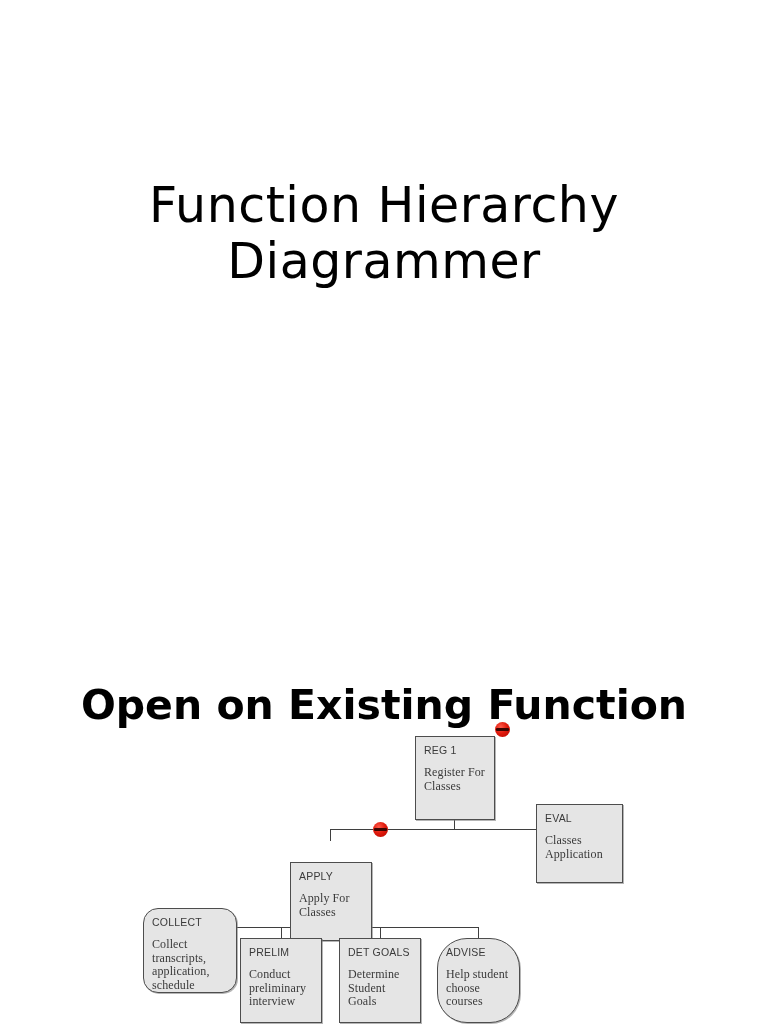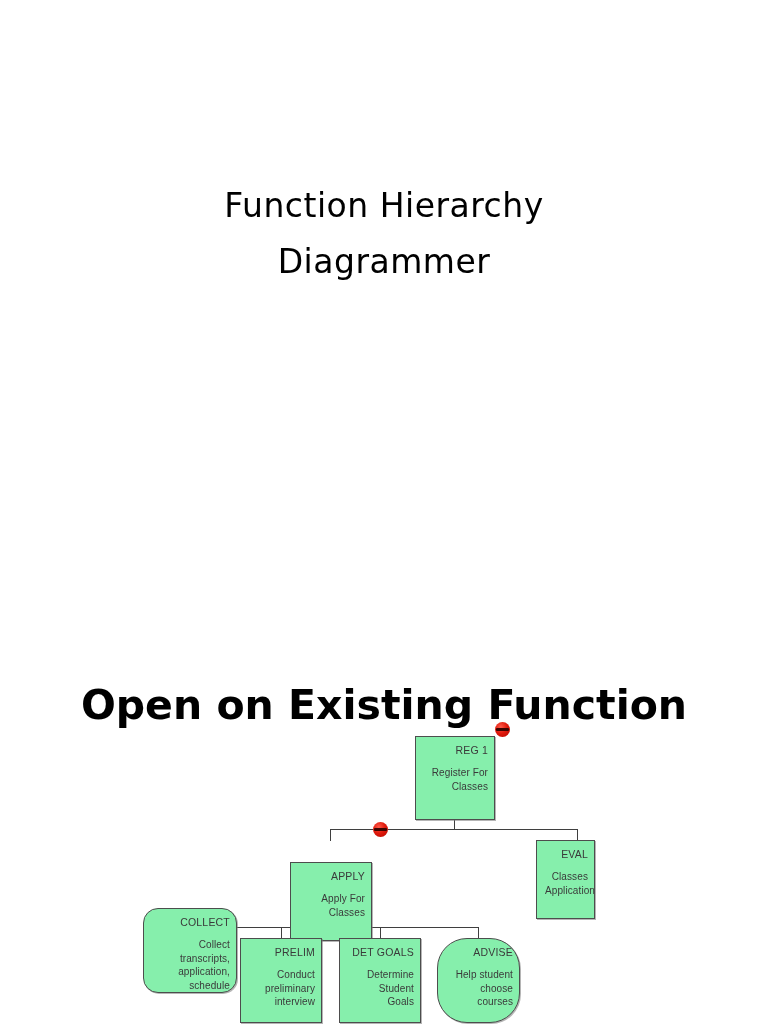--- a/index.html
+++ b/index.html
@@ -25,21 +25,21 @@
   }
 
   
   .title-main {
     position: absolute;
     left: 64px;
     top: 178px;
     width: 640px;
     text-align: center;
     font-family: "DejaVu Sans", sans-serif;
-    font-size: 33px;
+    font-size: 49px;
     line-height: 56px;
     font-weight: 400;
     letter-spacing: 0.5px;
     color: #000000;
   }
 
   .title-section {
     position: absolute;
     left: 44px;
     top: 645px;
@@ -58,41 +58,40 @@
     position: absolute;
     left: 0;
     top: 0;
     width: 768px;
     height: 1024px;
   }
 
   .node {
     position: absolute;
     box-sizing: border-box;
-    background: #86efac;
+    background: #e5e5e5;
     border: 1px solid #4d4d4d;
     box-shadow: 1px 1px 0 rgba(120,120,120,0.55);
     padding: 7px 6px 4px 8px;
     overflow: hidden;
-    text-align: right;
   }
 
   .node-code {
     font-family: "Liberation Sans", sans-serif;
     font-size: 10.5px;
     line-height: 13px;
     color: #3a3a3a;
     letter-spacing: 0.2px;
     white-space: nowrap;
   }
 
   .node-desc {
     margin-top: 9px;
-    font-family: Liberation Sans, sans-serif;
-    font-size: 10px;
+    font-family: Liberation Serif, serif;
+    font-size: 12px;
     line-height: 13.5px;
     color: #3a3a3a;
     letter-spacing: 0.1px;
     white-space: pre-line;
   }
 
   
   .conn {
     position: absolute;
     background: #3f3f3f;
@@ -151,21 +150,21 @@
       <div class="node-desc">Register For
 Classes</div>
     </div>
 
     <div class="node" style="left:290px; top:840px; width:82px; height:79px;margin-top:22px;">
       <div class="node-code">APPLY</div>
       <div class="node-desc">Apply For
 Classes</div>
     </div>
 
-    <div class="node" style="left:536px; top:840px; width:59px; height:79px;">
+    <div class="node" style="left:536px; top:804px; width:87px; height:79px;">
       <div class="node-code">EVAL</div>
       <div class="node-desc">Classes
 Application</div>
     </div>
 
     <div class="node" style="left:143px; top:908px; width:94px; height:85px;border-radius:15px;">
       <div class="node-code">COLLECT</div>
       <div class="node-desc">Collect
 transcripts,
 application,

